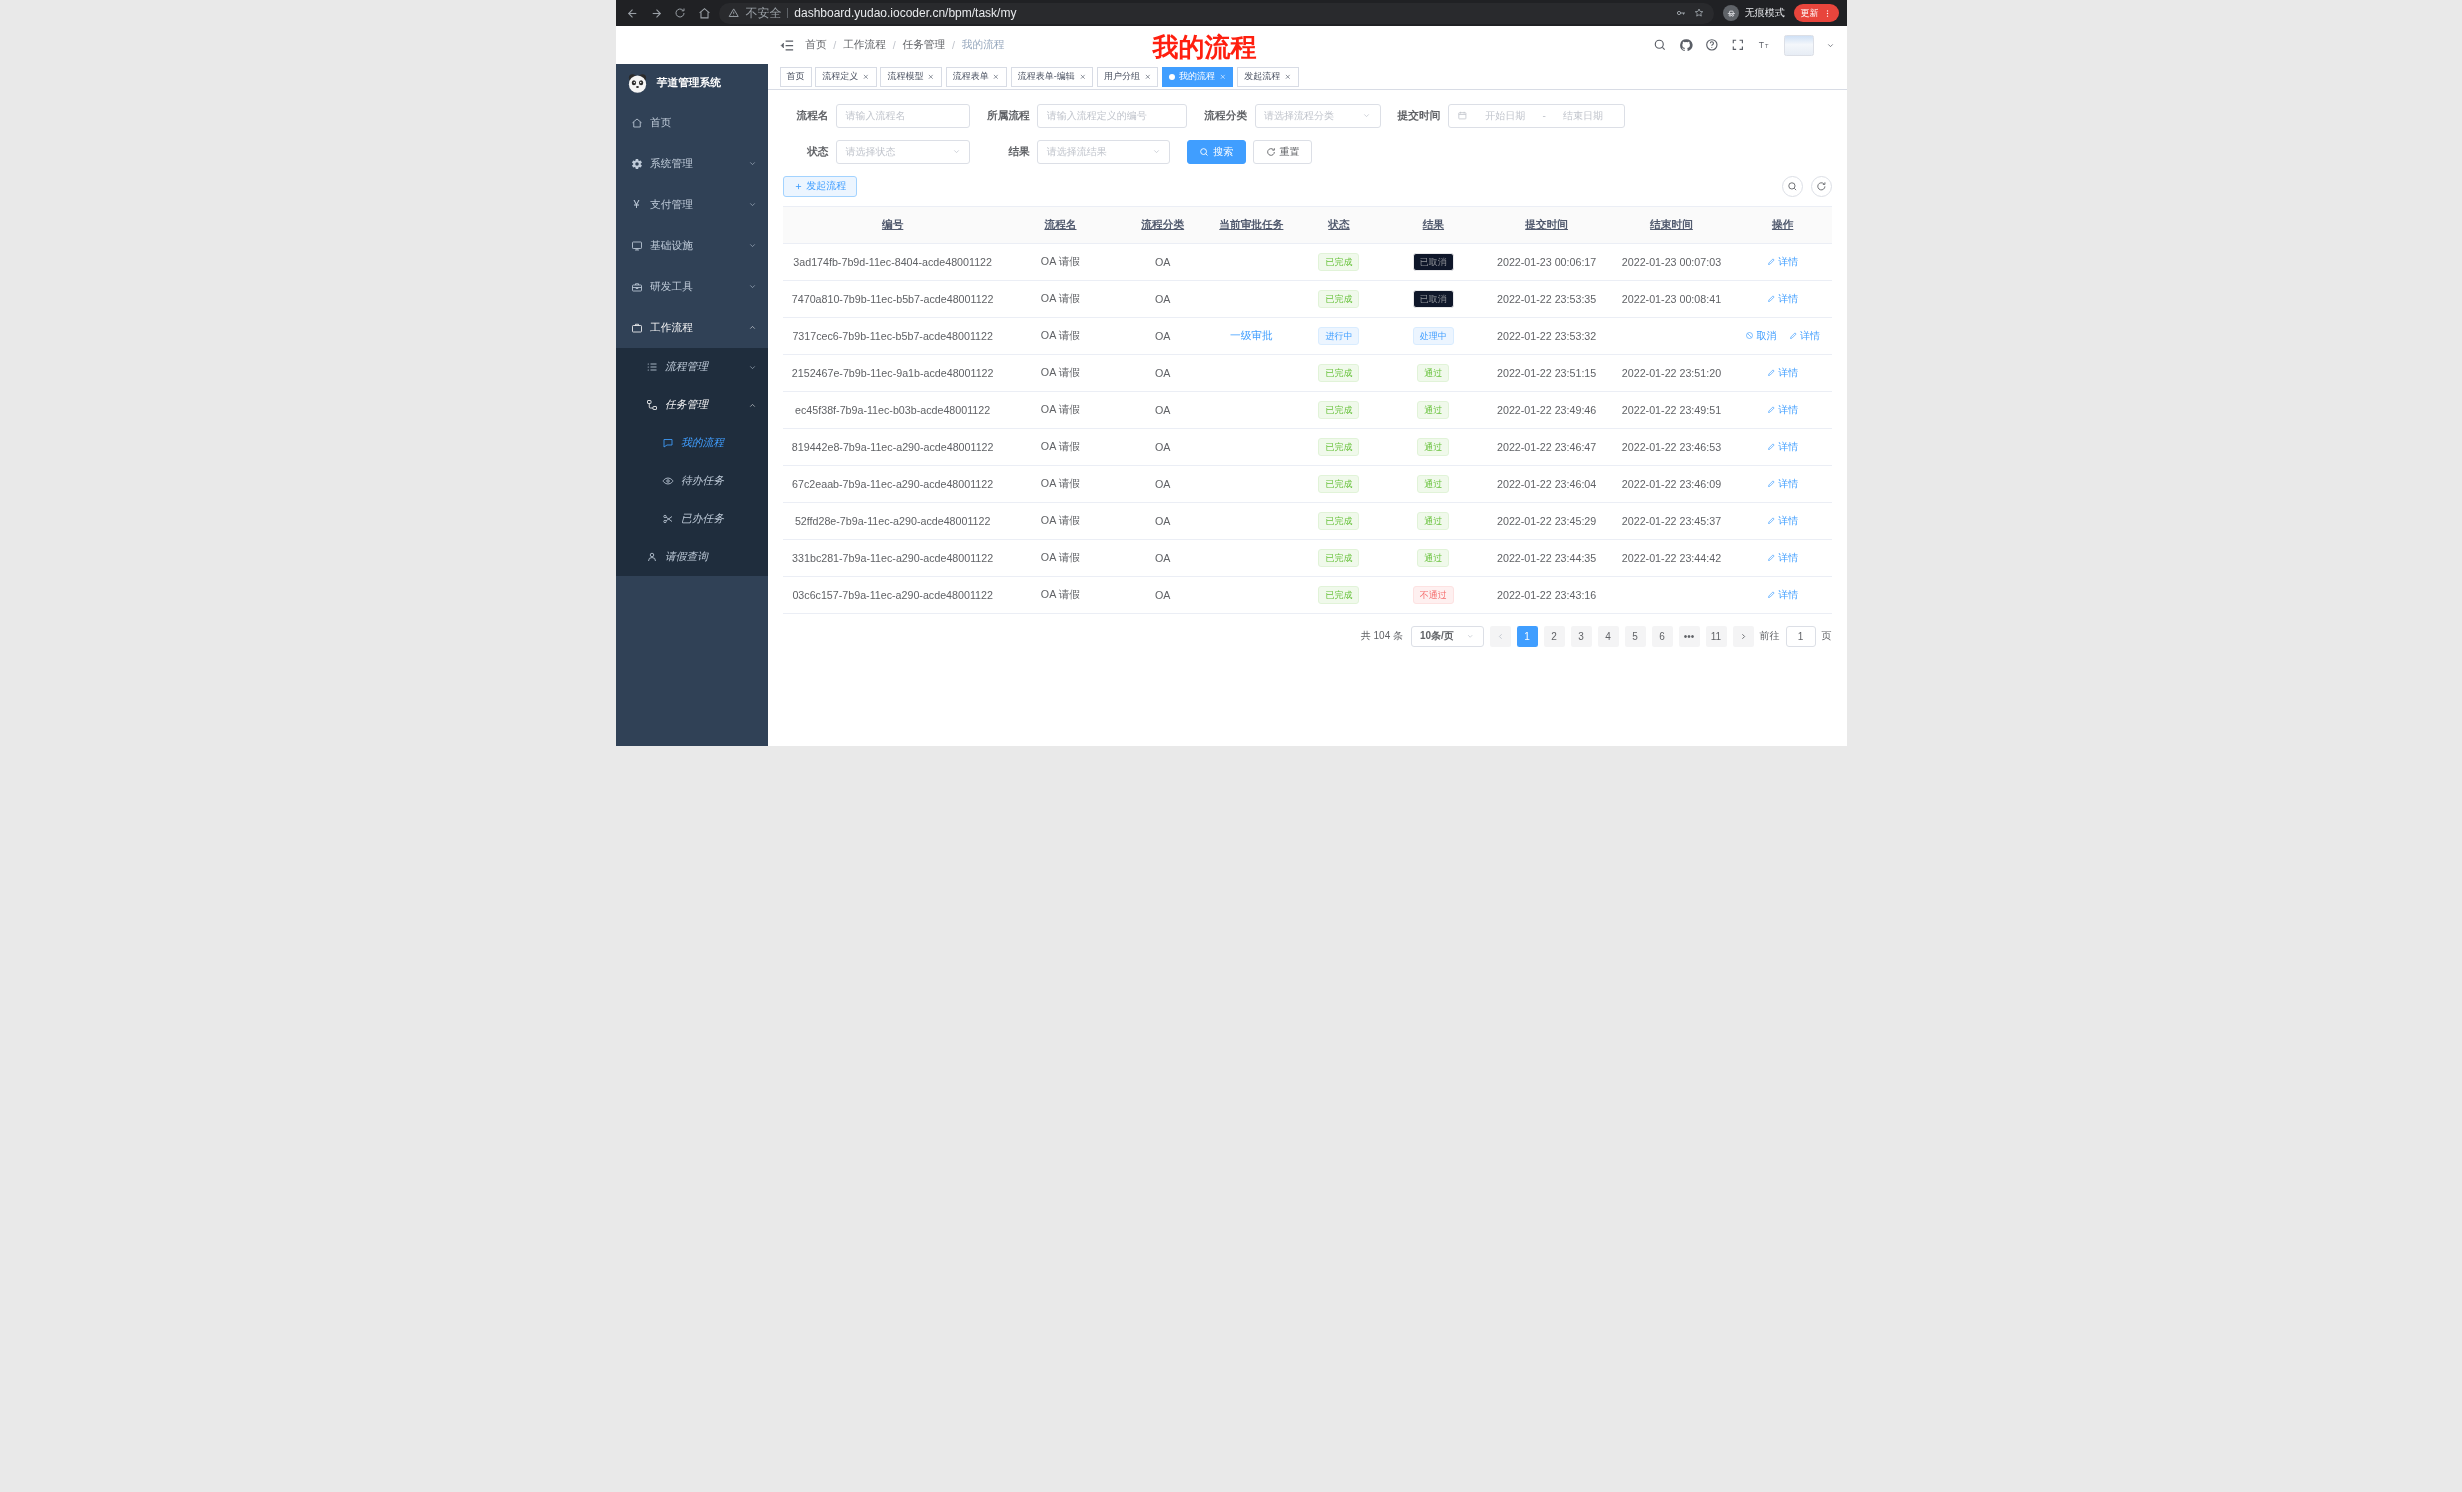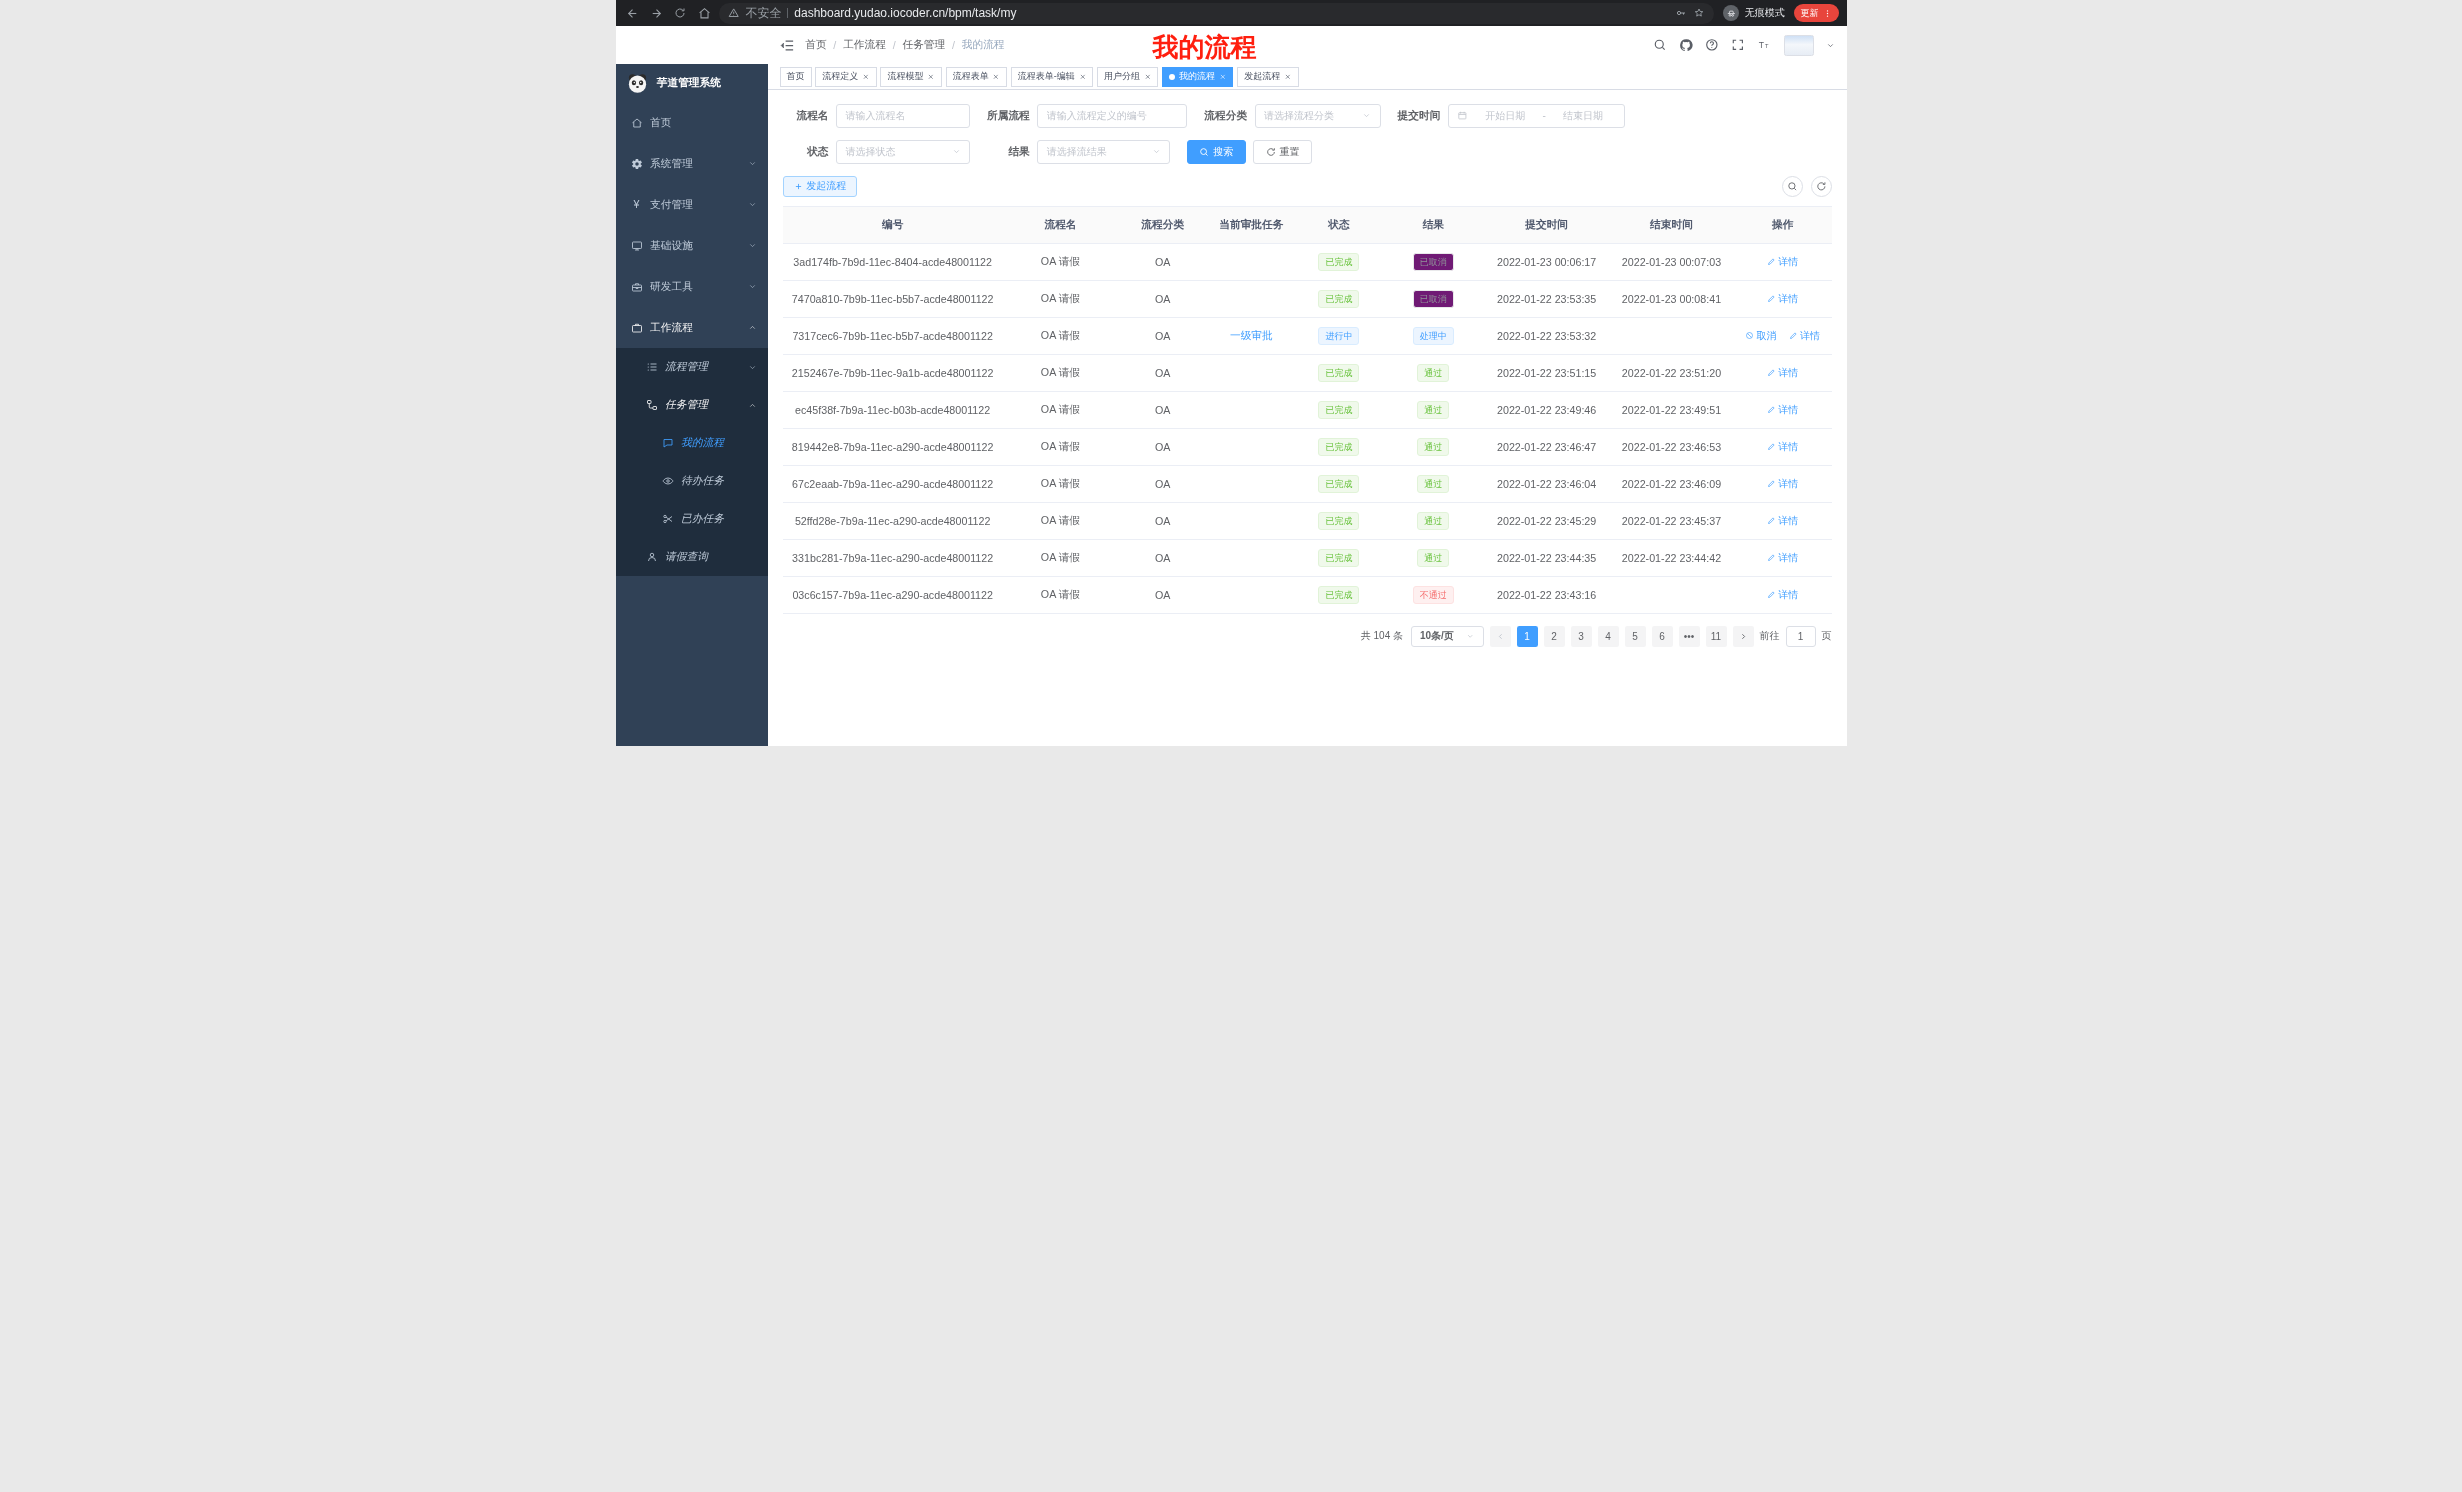--- a/index.html
+++ b/index.html
@@ -76,26 +76,26 @@
 
   .toolbar { display:flex; align-items:center; margin-bottom:9px; }
   .toolbar-right { margin-left:auto; display:flex; gap:7.6px; }
   .icon-circle { width:21px; height:21px; border-radius:50%; border:0.8px solid #dcdfe6; display:flex; align-items:center; justify-content:center; color:#606266; cursor:pointer; background:#fff; }
 
   
   .table { width:100%; font-size:10.7px; border-top:0.8px solid #ebeef5; }
   .tr { display:flex; align-items:center; min-height:37px; border-bottom:0.8px solid #ebeef5; }
   .tr.thead { background:#fafafa; min-height:37px; }
   .td { text-align:center; padding:0 4.6px; color:#606266; white-space:nowrap; overflow:hidden; text-overflow:ellipsis; }
-  .th { font-weight:700; color:#515a6e; }
+  .th { font-weight:700; color:#515a6e;text-decoration:underline; }
   .c1{flex:0 0 21%} .c2{flex:0 0 11%} .c3{flex:0 0 8.5%} .c4{flex:0 0 8.4%} .c5{flex:0 0 8.3%}
   .c6{flex:0 0 9.7%} .c7{flex:0 0 11.9%} .c8{flex:0 0 11.9%} .c9{flex:0 0 9.3%}
   .tag-box { display:inline-block; height:18px; line-height:16.7px; padding:0 6px; border-radius:3px; font-size:9px; border:0.8px solid transparent; }
   .tag-box[data-type="success"] { background:#f0f9eb; border-color:#e1f3d8; color:#67c23a; }
-  .tag-box[data-type="info"]    { background:#701a75; border-color:#e9e9eb; color:#909399; }
+  .tag-box[data-type="info"]    { background:#0f172a; border-color:#e9e9eb; color:#909399; }
   .tag-box[data-type="primary"] { background:#ecf5ff; border-color:#d9ecff; color:#409eff; }
   .tag-box[data-type="danger"]  { background:#fef0f0; border-color:#fde2e2; color:#f56c6c; }
   .task-link { color:#409eff; cursor:pointer; }
   .action-link { color:#409eff; font-size:10px; display:inline-flex; align-items:center; gap:2.3px; cursor:pointer; margin:0 4.6px; white-space:nowrap; }
 
   
   .pagination { display:flex; align-items:center; justify-content:flex-end; gap:6px; margin-top:12px; font-size:10px; color:#606266; }
   .pg-total { margin-right:1.5px; }
   .page-size { width:73px; height:21px; color:#606266;font-weight:bold; }
   .pg-btn { min-width:21px; height:21px; background:#f4f4f5; border-radius:2.3px; display:flex; align-items:center; justify-content:center; color:#606266; cursor:pointer; padding:0 3px; }

